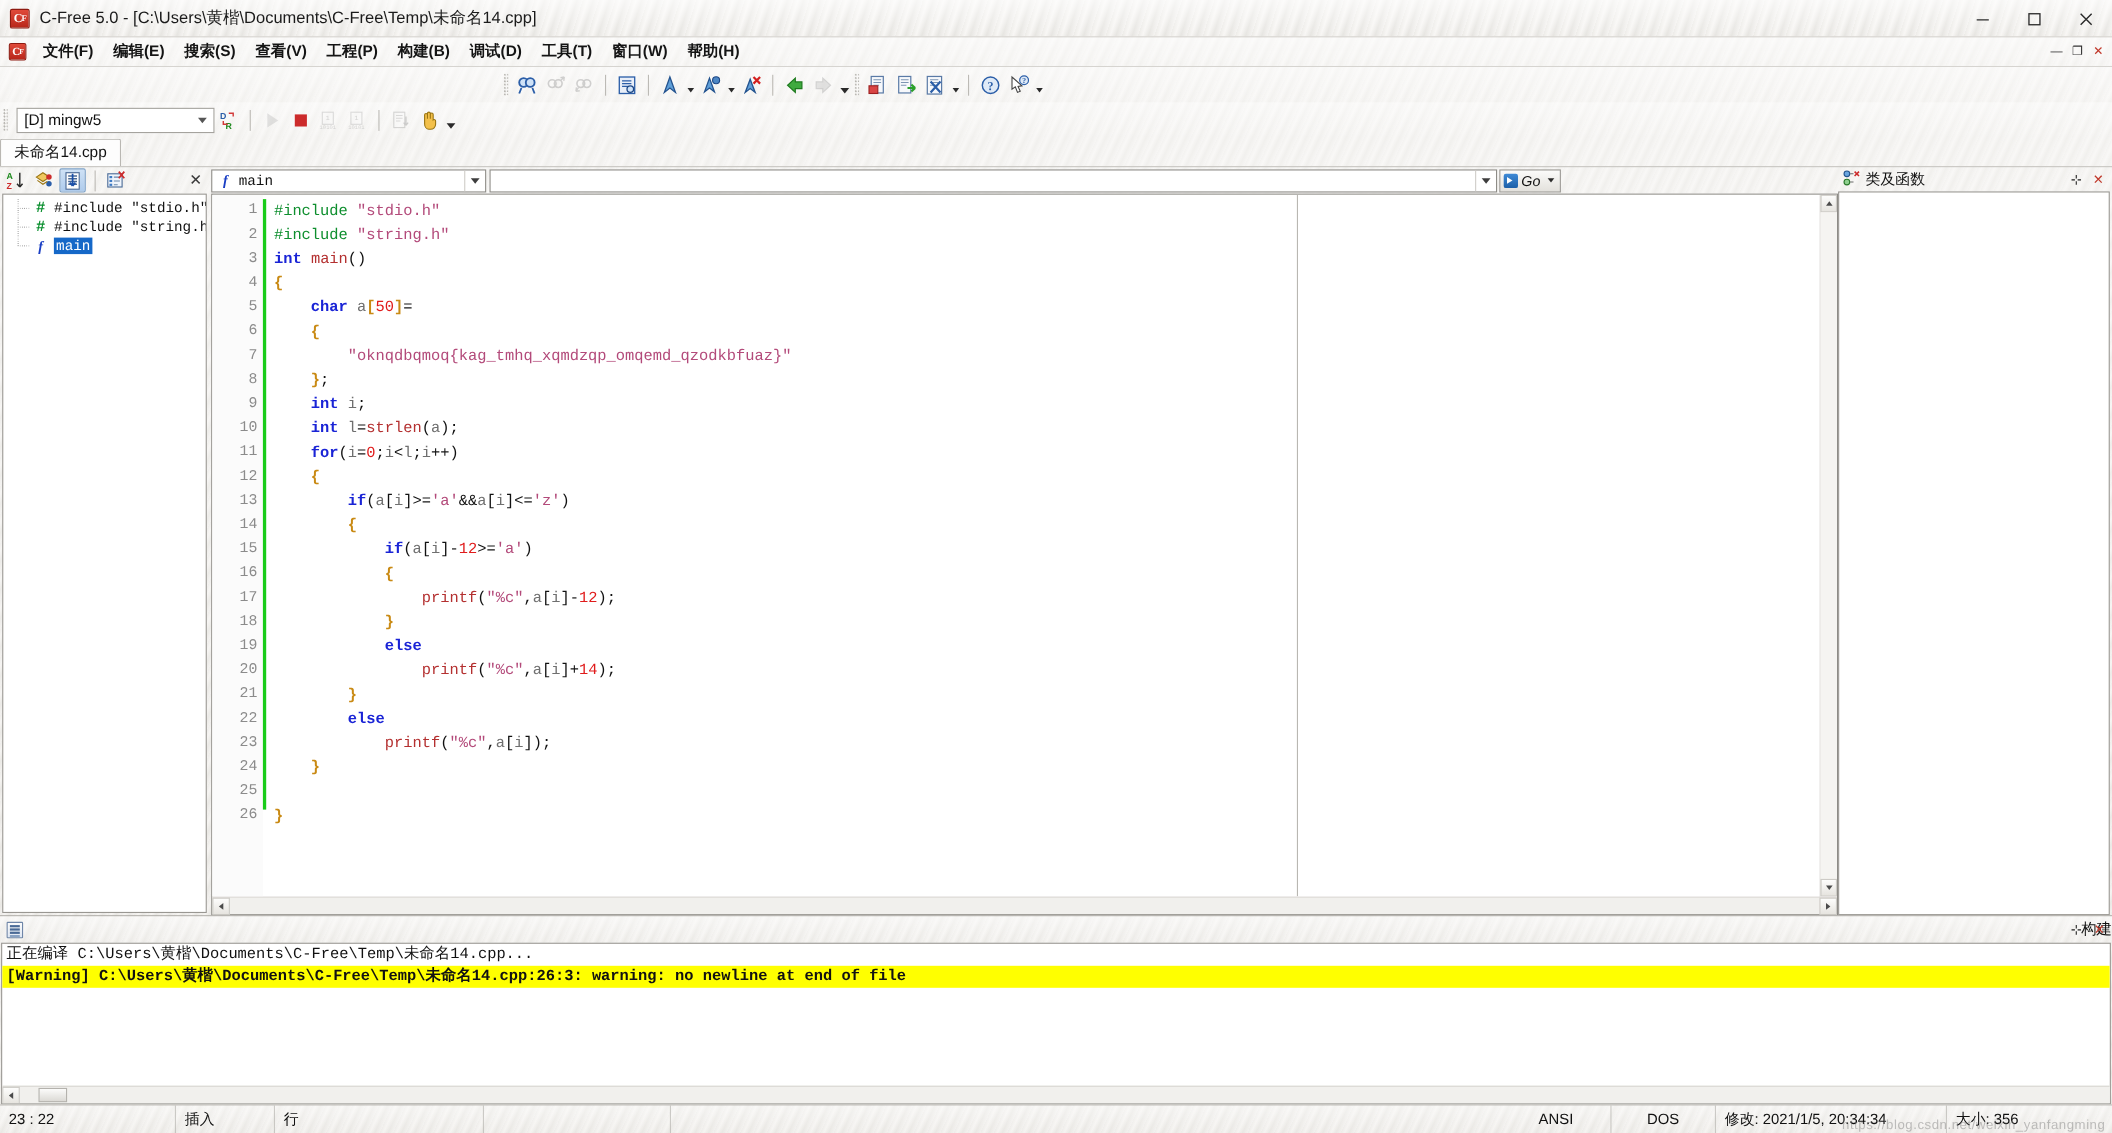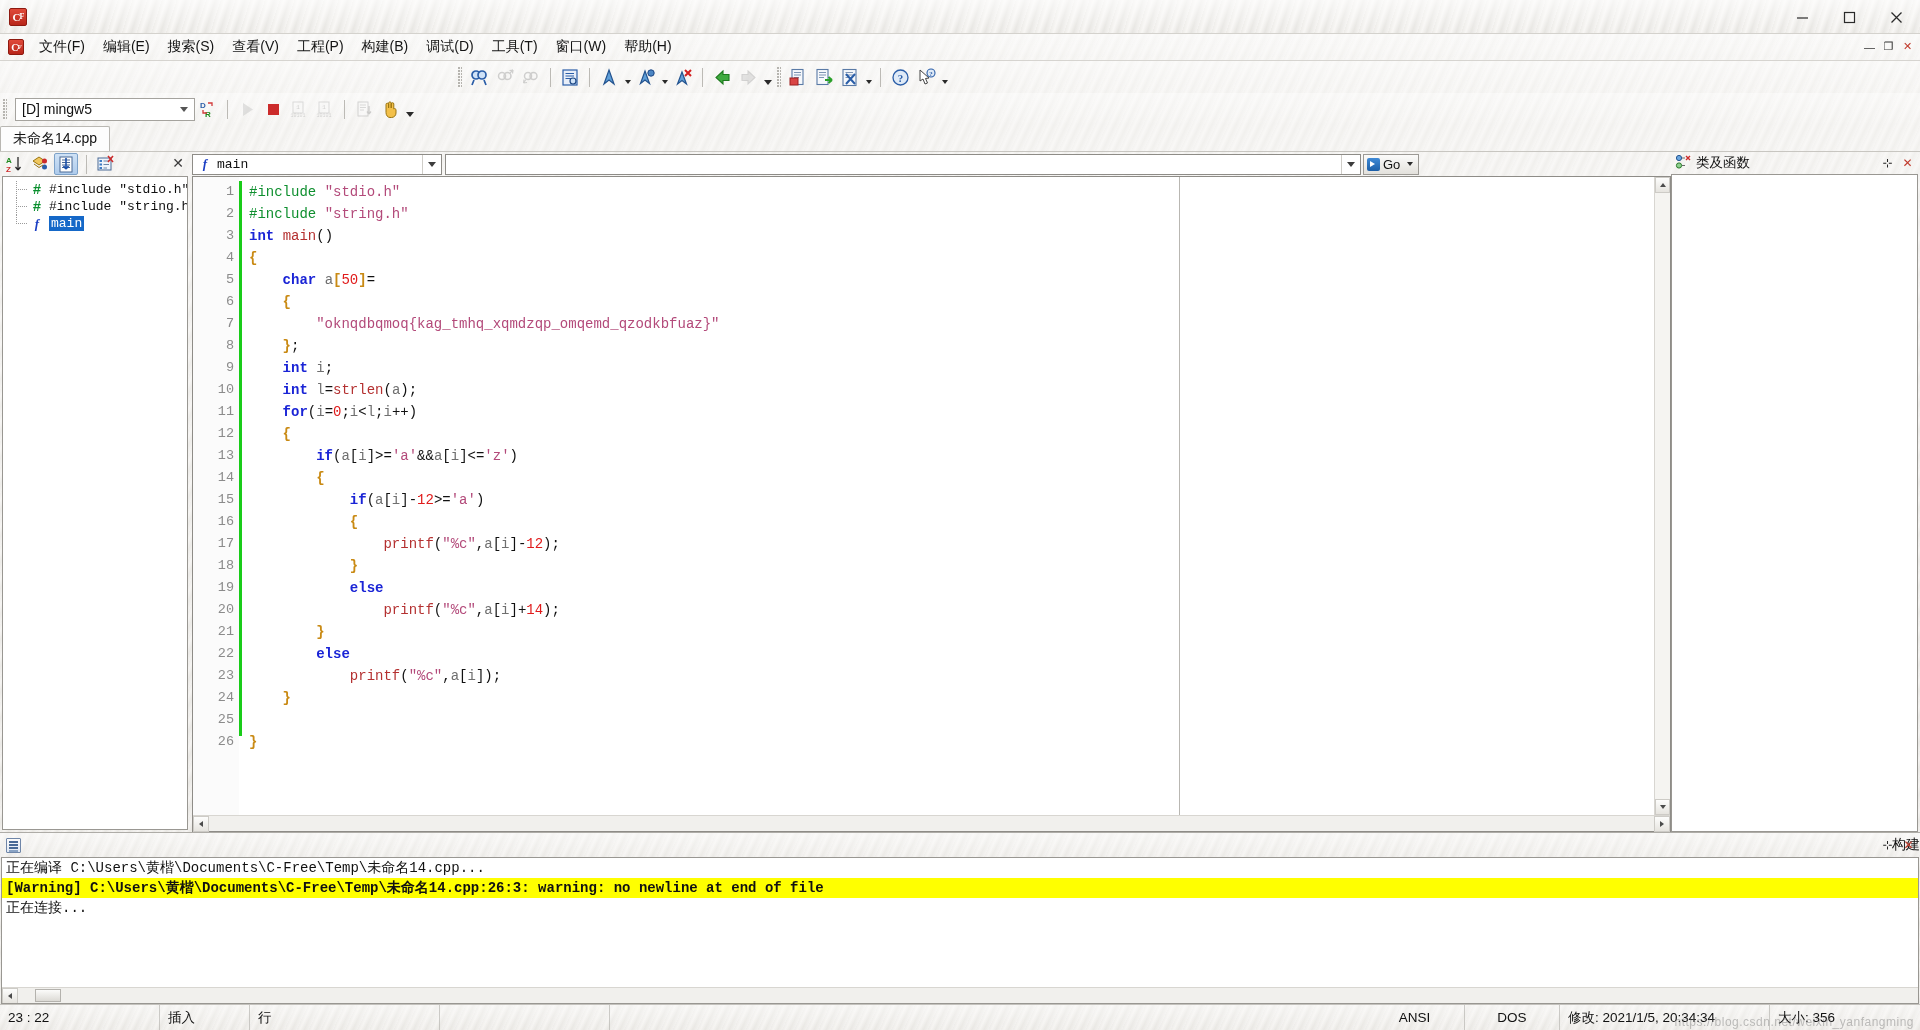--- a/index.html
+++ b/index.html
@@ -68,21 +68,21 @@
     background: linear-gradient(180deg,#e04a3a,#b8261a);
     border: 1px solid #8e1a10; border-radius: 2px;
     color: #fff; font-size: 10px; font-weight: bold;
     display: flex; align-items: center; justify-content: center;
     letter-spacing: -1px;
     font-family: "Liberation Serif", serif;
   }
   .menu-item {
     font-size: 14px; color: #141414;
     padding: 3px 9px; white-space: nowrap;
-    font-weight: normal;
+    font-weight: bold;
   }
   .mdi-btns { position: absolute; right: 4px; top: 4px; display: flex; gap: 2px; }
   .mdi-btn {
     width: 17px; height: 17px;
     display: flex; align-items: center; justify-content: center;
     font-size: 11px; color: #333;
     border: 1px solid transparent;
   }
   .mdi-btn.red { color: #c0392b; }
 
@@ -275,21 +275,21 @@
   .find-input .arrow i {
     border-left: 4px solid transparent;
     border-right: 4px solid transparent;
     border-top: 5px solid #3d3d3d;
   }
   .go-btn {
     flex: 0 0 56px; height: 21px; margin-left: 2px;
     background: linear-gradient(180deg,#fbfbfa,#e3e1dc);
     border: 1px solid #9c9a95;
     display: flex; align-items: center; gap: 3px;
-    padding: 0 3px; font-size: 13px; color: #111;
+    padding: 0 3px; font-size: 13px; color: #111; font-style: italic;
   }
   .go-ico {
     width: 13px; height: 13px;
     background: linear-gradient(180deg,#3f8ad6,#1c5fa8);
     border-radius: 2px; position: relative;
   }
   .go-ico::after {
     content: ""; position: absolute; left: 3px; top: 3.5px;
     border-left: 5px solid #fff;
     border-top: 3.5px solid transparent;
@@ -509,20 +509,21 @@
     pointer-events: none;
   }
 </style>
 </head>
 <body>
 
 <div id="app">
 
   <div class="titlebar">
     <div class="app-icon">C<sub style="font-size:8px">F</sub></div>
+    <div class="title-text">C-Free 5.0 - [C:\Users\黄楷\Documents\C-Free\Temp\未命名14.cpp]</div>
     <div class="win-btns">
       <div class="win-btn">
         <svg width="13" height="13" viewBox="0 0 13 13">
             <path d="M1 7 H12" stroke="#2a2a2a" stroke-width="1.2" fill="none"></path>
           </svg>
       </div>
       <div class="win-btn">
         <svg width="13" height="13" viewBox="0 0 13 13">
             <rect x="1.5" y="1.5" width="10" height="10" stroke="#2a2a2a" stroke-width="1.2" fill="none"></rect>
           </svg>
@@ -902,21 +903,20 @@
       <span class="bp-ico"></span>
       <span>构建</span>
       <div class="bp-actions">
         <div class="bp-act">⊹</div>
         <div class="bp-act close">✕</div>
       </div>
     </div>
     <div class="bp-body">
       <div class="bp-line">正在编译 C:\Users\黄楷\Documents\C-Free\Temp\未命名14.cpp...</div>
       <div class="bp-line warn">[Warning] C:\Users\黄楷\Documents\C-Free\Temp\未命名14.cpp:26:3: warning: no newline at end of file</div>
-      <div class="bp-line">正在连接...</div>
       <div class="bp-line blank"></div>
       <div class="bp-hscroll">
         <div class="hs-arrow">
             <i class="lt"></i>
           </div>
         <div class="bp-thumb"></div>
       </div>
     </div>
   </div>
 

